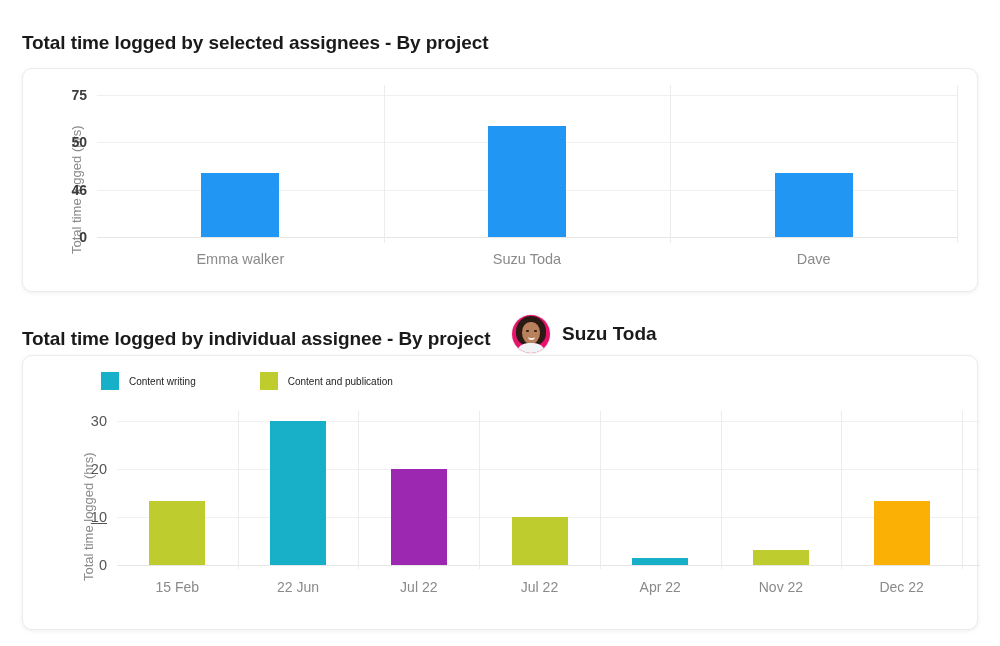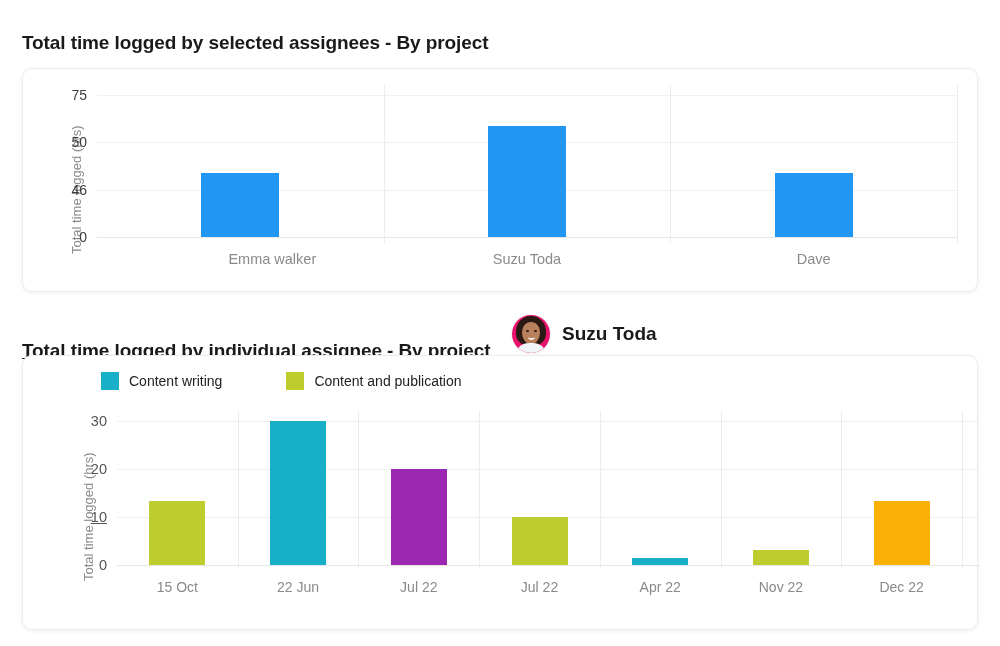--- a/index.html
+++ b/index.html
@@ -14,21 +14,21 @@
   
   .chart-title {
     position: absolute;
     font-size: 19px;
     font-weight: bold;
     color: #1a1a1a;
     letter-spacing: -0.1px;
     white-space: nowrap;
   }
   #title1 { left: 22px; top: 32px; }
-  #title2 { left: 22px; top: 340px; text-decoration: underline; }
+  #title2 { left: 22px; top: 328px; }
 
   .assignee-chip {
     position: absolute;
     left: 512px; top: 315px;
     display: flex; align-items: center; gap: 12px;
   }
   .avatar {
     width: 38px; height: 38px; border-radius: 50%;
     background: #e8116c;
     position: relative; overflow: hidden;
@@ -76,41 +76,41 @@
   #card1 { left: 22px; top: 68px; width: 956px; height: 224px; }
   #card2 { left: 22px; top: 355px; width: 956px; height: 275px; }
 
   
   .legend {
     position: absolute; left: 78px; top: 16px;
     display: flex; align-items: center; gap: 64px;
   }
   .legend-item { display: flex; align-items: center; gap: 10px; }
   .legend-swatch { width: 18px; height: 18px; flex: 0 0 auto; }
-  .legend-label { font-size: 14px; color: #222; white-space: nowrap; }
+  .legend-label { font-size: 10px; color: #222; white-space: nowrap; }
 
   
   .plot { position: absolute; }
   #plot1 { left: 74px; top: 26px; width: 860px; height: 142px; }
   #plot2 { left: 94px; top: 65px; width: 845px; height: 144px; }
 
   .axis-title {
     position: absolute;
     font-size: 13px; color: #8a8a8a;
     transform: rotate(-90deg);
     transform-origin: left top;
     white-space: nowrap;
   }
   #axtitle1 { left: 46px; top: 185px; }
   #axtitle2 { left: 58px; top: 225px; }
 
   .ytick {
     position: absolute; right: 100%;
     margin-right: 10px;
-    font-size: 14px; color: #3c3c3c; font-weight: normal;
+    font-size: 14px; color: #3c3c3c; font-weight: bold;
     transform: translateY(-50%);
     white-space: nowrap;
   }
   #plot2 .ytick { color: #555; font-weight: normal; font-size: 14.5px; }
 
   .gridline {
     position: absolute; left: 0; right: -18px;
     height: 1px; background: #f0f0f0;
   }
   #plot1 .gridline { right: 0; }
@@ -149,21 +149,21 @@
         <div class="gridline" style="top: 94.6667px;"></div>
         <div class="ytick" style="top: 94.6667px;">46</div>
         <div class="gridline" style="top: 47.3333px;"></div>
         <div class="ytick" style="top: 47.3333px;">50</div>
         <div class="gridline" style="top: 0px;"></div>
         <div class="ytick" style="top: 0px;">75</div>
         <div class="vline" style="left: 287px; height: 158px;"></div>
         <div class="vline" style="left: 573px; height: 158px;"></div>
         <div class="vline" style="left: 860px; height: 158px;"></div>
         <div class="bar" style="left: 104.333px; width: 78px; height: 64.3733px; background: rgb(33, 150, 243);"></div>
-        <div class="xtick" style="left: 143.333px; top: 156px; margin-left: 32px;">Emma walker</div>
+        <div class="xtick" style="left: 143.333px; top: 156px;">Emma walker</div>
         <div class="bar" style="left: 391px; width: 78px; height: 110.76px; background: rgb(33, 150, 243);"></div>
         <div class="xtick" style="left: 430px; top: 156px;">Suzu Toda</div>
         <div class="bar" style="left: 677.667px; width: 78px; height: 64.3733px; background: rgb(33, 150, 243);"></div>
         <div class="xtick" style="left: 716.667px; top: 156px;">Dave</div>
       </div>
   </div>
 
   <div class="chart-title" id="title2">Total time logged by individual assignee - By project</div>
 
   <div class="assignee-chip">
@@ -200,21 +200,21 @@
         <div class="gridline" style="top: 0px;"></div>
         <div class="ytick" style="top: 0px;">30</div>
         <div class="vline" style="left: 121px; height: 158px;"></div>
         <div class="vline" style="left: 241px; height: 158px;"></div>
         <div class="vline" style="left: 362px; height: 158px;"></div>
         <div class="vline" style="left: 483px; height: 158px;"></div>
         <div class="vline" style="left: 604px; height: 158px;"></div>
         <div class="vline" style="left: 724px; height: 158px;"></div>
         <div class="vline" style="left: 845px; height: 158px;"></div>
         <div class="bar" style="left: 32.3571px; width: 56px; height: 63.84px; background: rgb(191, 204, 46);"></div>
-        <div class="xtick" style="left: 60.3571px; top: 158px;">15 Oct</div>
+        <div class="xtick" style="left: 60.3571px; top: 158px;">15 Feb</div>
         <div class="bar" style="left: 153.071px; width: 56px; height: 144px; background: rgb(23, 176, 200);"></div>
         <div class="xtick" style="left: 181.071px; top: 158px;">22 Jun</div>
         <div class="bar" style="left: 273.786px; width: 56px; height: 96px; background: rgb(156, 39, 176);"></div>
         <div class="xtick" style="left: 301.786px; top: 158px;">Jul 22</div>
         <div class="bar" style="left: 394.5px; width: 56px; height: 48px; background: rgb(191, 204, 46);"></div>
         <div class="xtick" style="left: 422.5px; top: 158px;">Jul 22</div>
         <div class="bar" style="left: 515.214px; width: 56px; height: 7.2px; background: rgb(23, 176, 200);"></div>
         <div class="xtick" style="left: 543.214px; top: 158px;">Apr 22</div>
         <div class="bar" style="left: 635.929px; width: 56px; height: 15.36px; background: rgb(191, 204, 46);"></div>
         <div class="xtick" style="left: 663.929px; top: 158px;">Nov 22</div>

